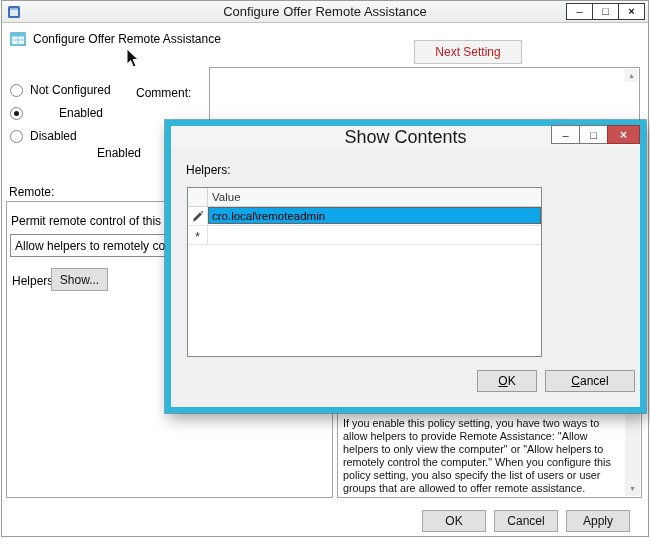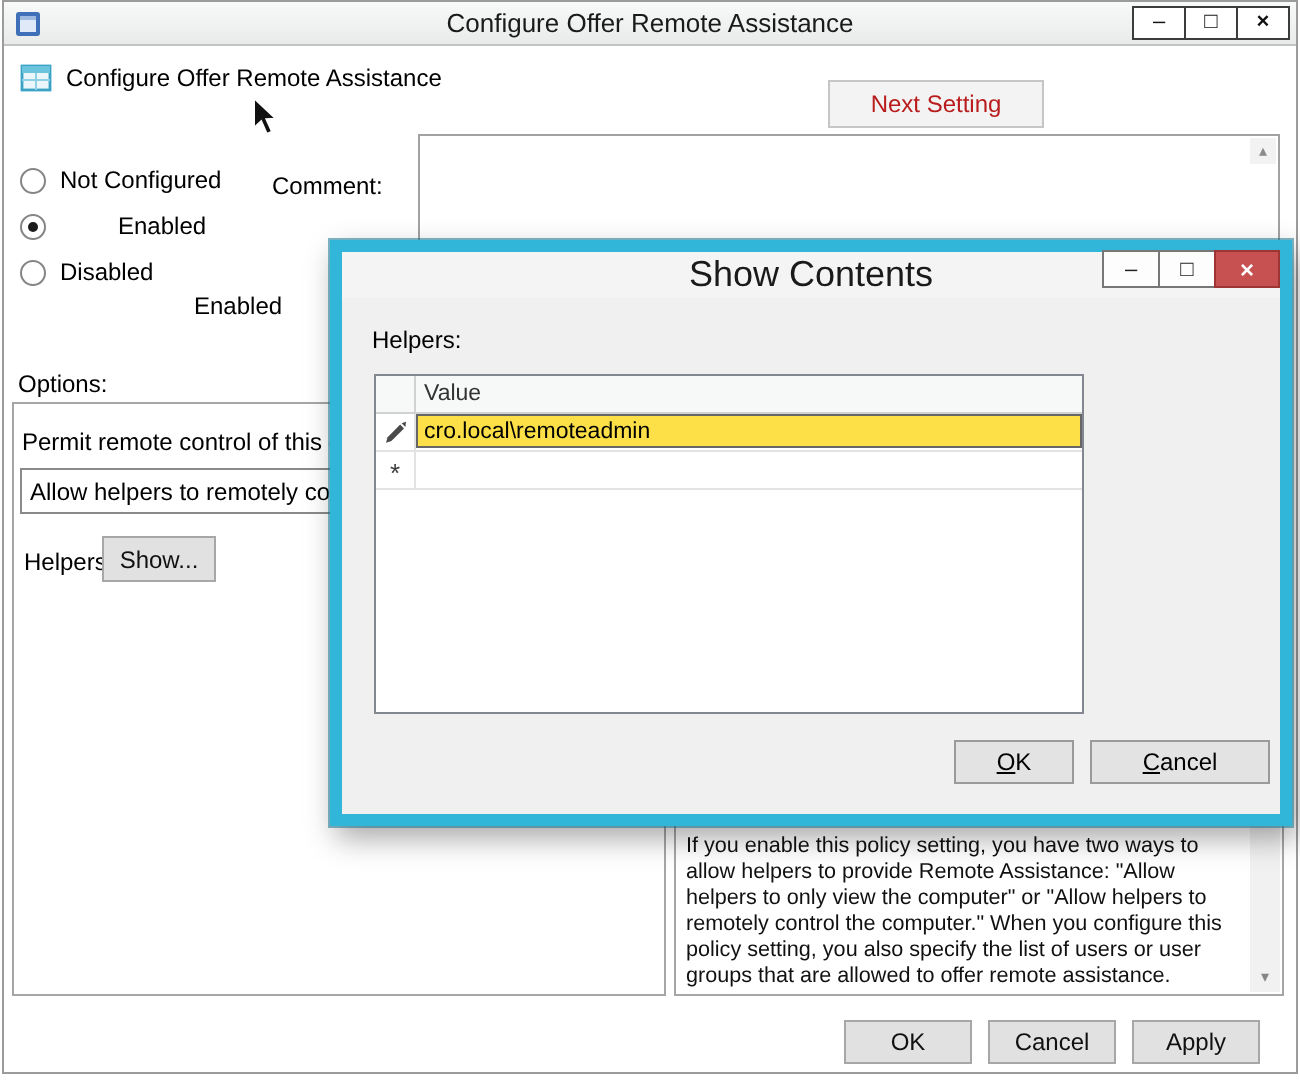--- a/index.html
+++ b/index.html
@@ -127,21 +127,21 @@
   .sc-row { display:flex; height:19px; border-bottom:1px solid #e3e3e3; align-items:stretch; }
   .sc-header { background:#f7f8f8; border-bottom:1px solid #d2d2d2; }
   .sc-col1 {
     width:20px; flex:0 0 auto; border-right:1px solid #e3e3e3;
     display:flex; align-items:center; justify-content:center;
   }
   .sc-header .sc-col1 { border-right:1px solid #d2d2d2; }
   .sc-col2 { flex:1; display:flex; align-items:center; padding-left:4px; font-size:11.5px; }
   .sc-header .sc-col2 { color:#333; }
   .sc-edit-cell {
-    flex:1; height:17px; margin:0; border:1px solid #666; background:#fde047;
+    flex:1; height:17px; margin:0; border:1px solid #666; background:#0ea5e9;
     display:flex; align-items:center; padding-left:3px; font-size:11.5px;
   }
   .asterisk-glyph { font-size:13px; color:#3f3f3f; line-height:1; margin-top:3px; }
 
   .dlg-btn {
     position:absolute; top:221px; height:22px; background:#e3e3e3; border:1px solid #9a9a9a;
     display:flex; align-items:center; justify-content:center; font-size:12px;
   }
   .dlg-btn span { display:block; }
   .dlg-btn span::first-letter { text-decoration:underline; }
@@ -203,21 +203,21 @@
   </div>
 
   <span class="comment-label">Comment:</span>
   <div class="comment-box">
     <div class="mini-scroll-up">
       <span>▴</span>
     </div>
   </div>
 
   <span class="supported-label">Enabled</span>
-  <span class="options-label">Options:</span>
+  <span class="options-label">Remote:</span>
 
   <div class="options-panel">
     <span class="permit-label">Permit remote control of this computer:</span>
     <div class="combo">
       <span class="combo-text">Allow helpers to remotely control the computer</span>
       <span class="combo-arrow">▾</span>
     </div>
     <span class="helpers-row-label">Helpers:</span>
     <button class="btn btn-show">
       <span>Show...</span>

